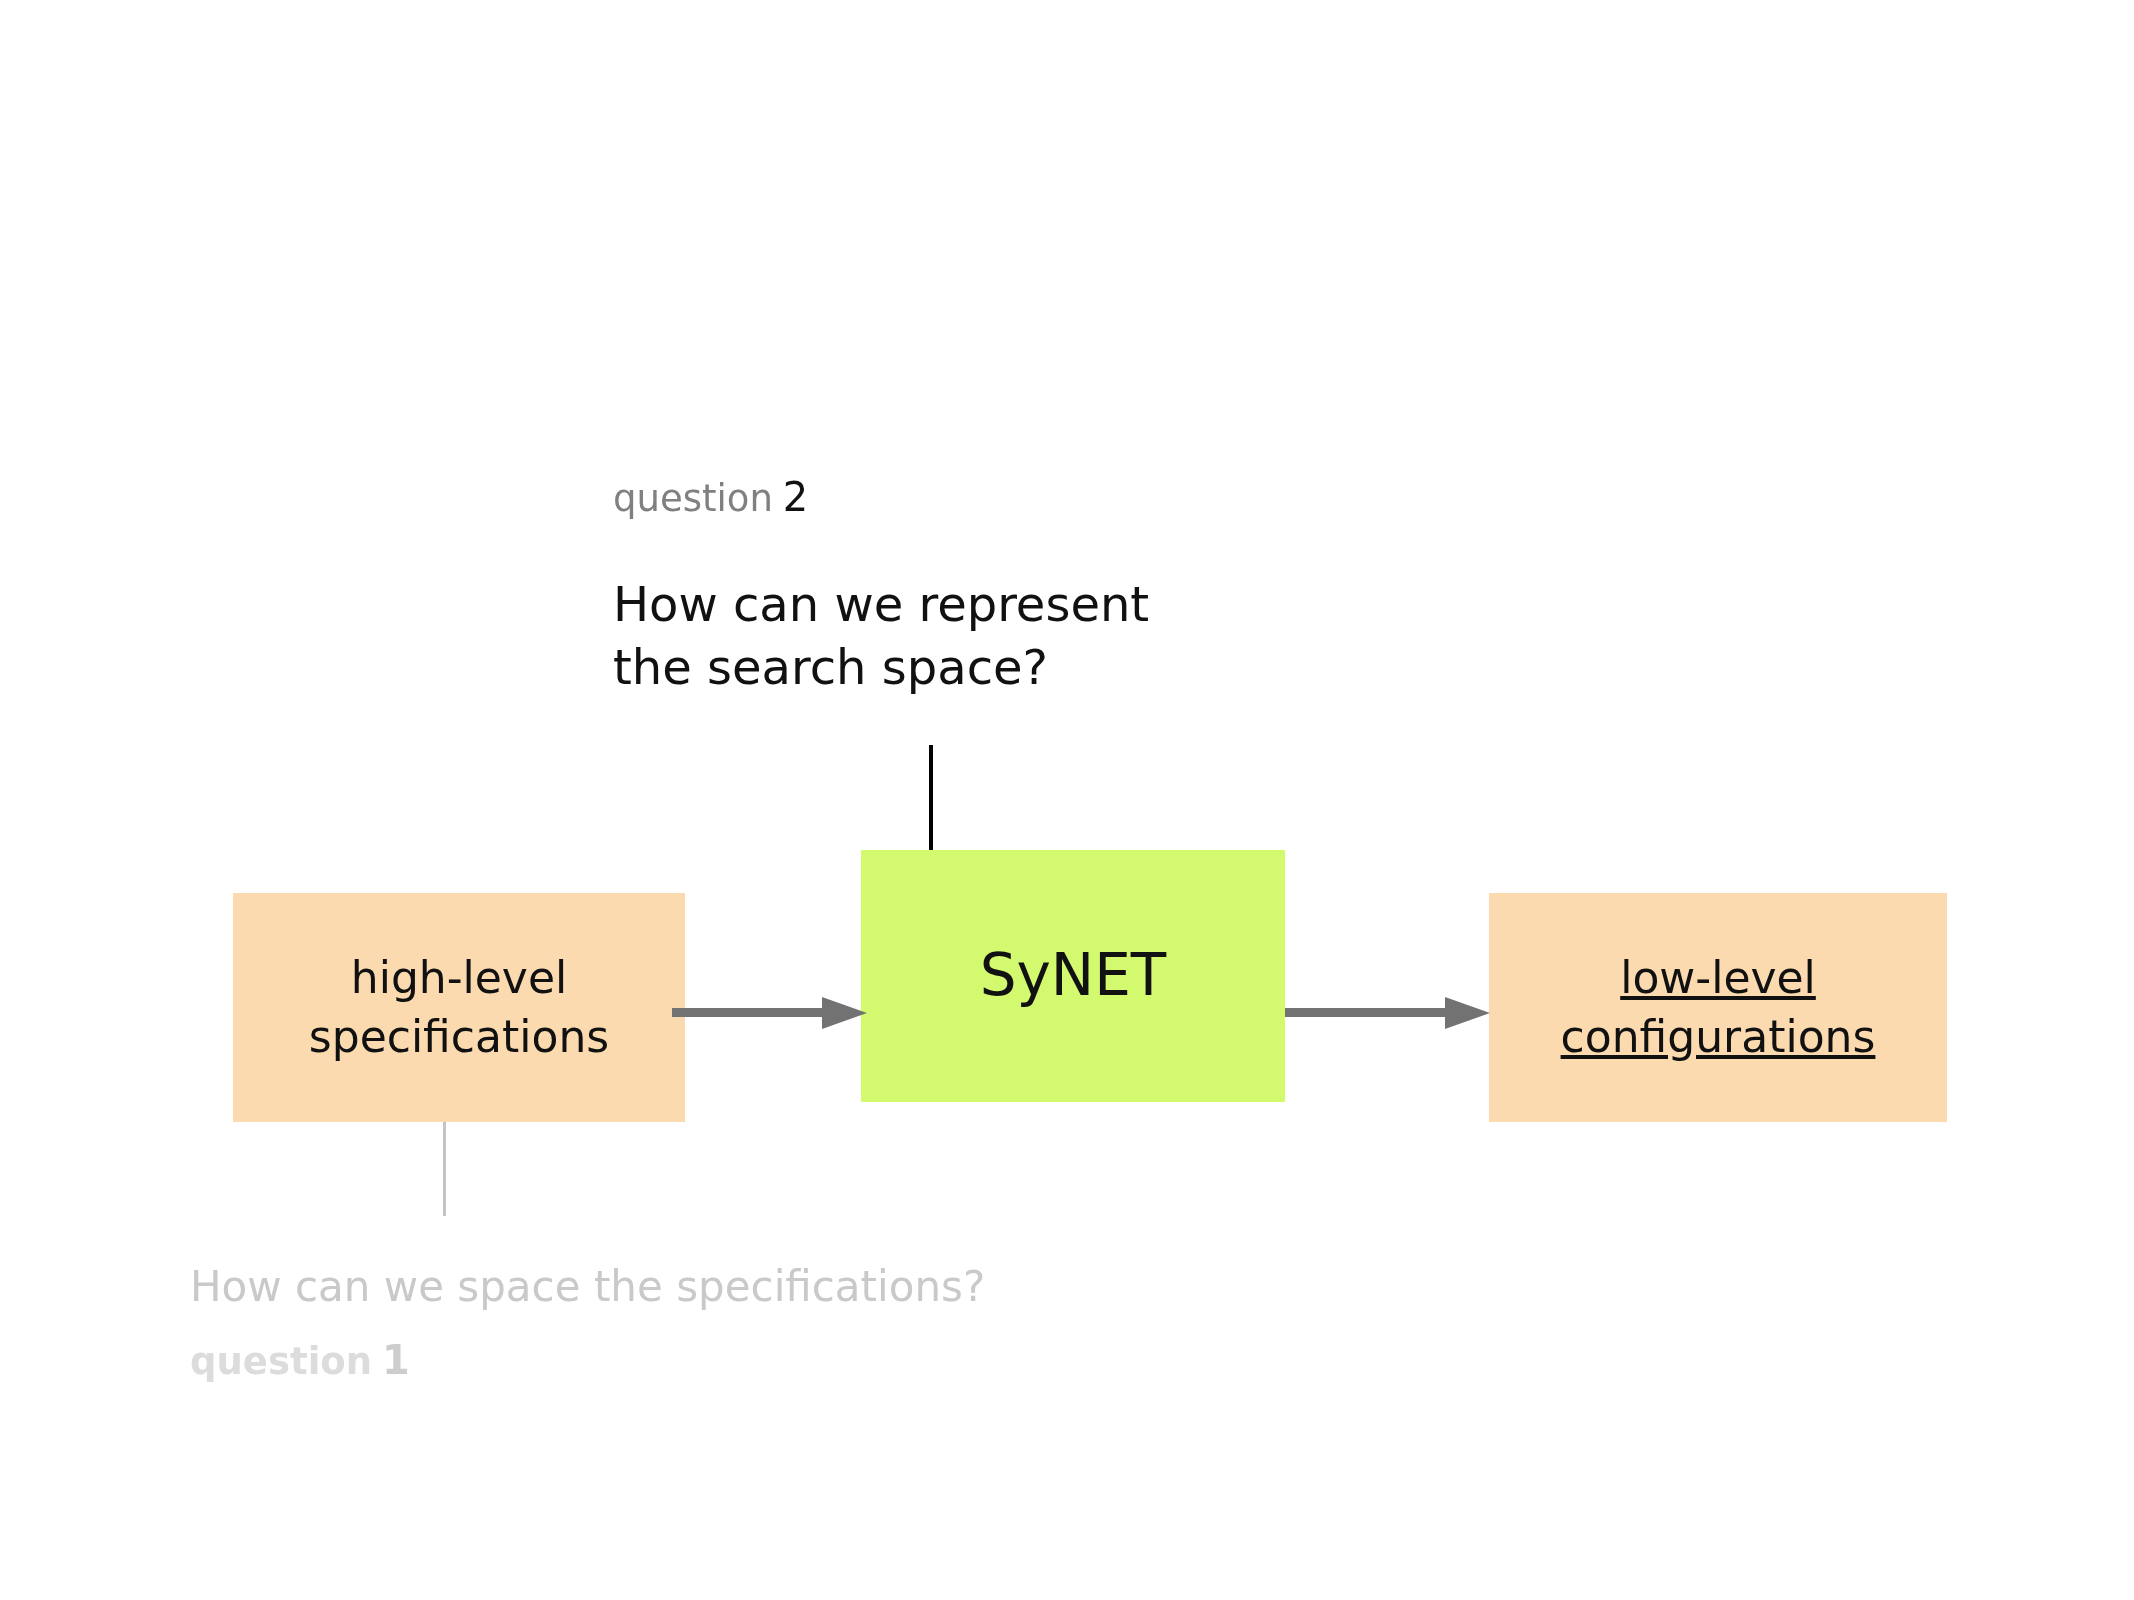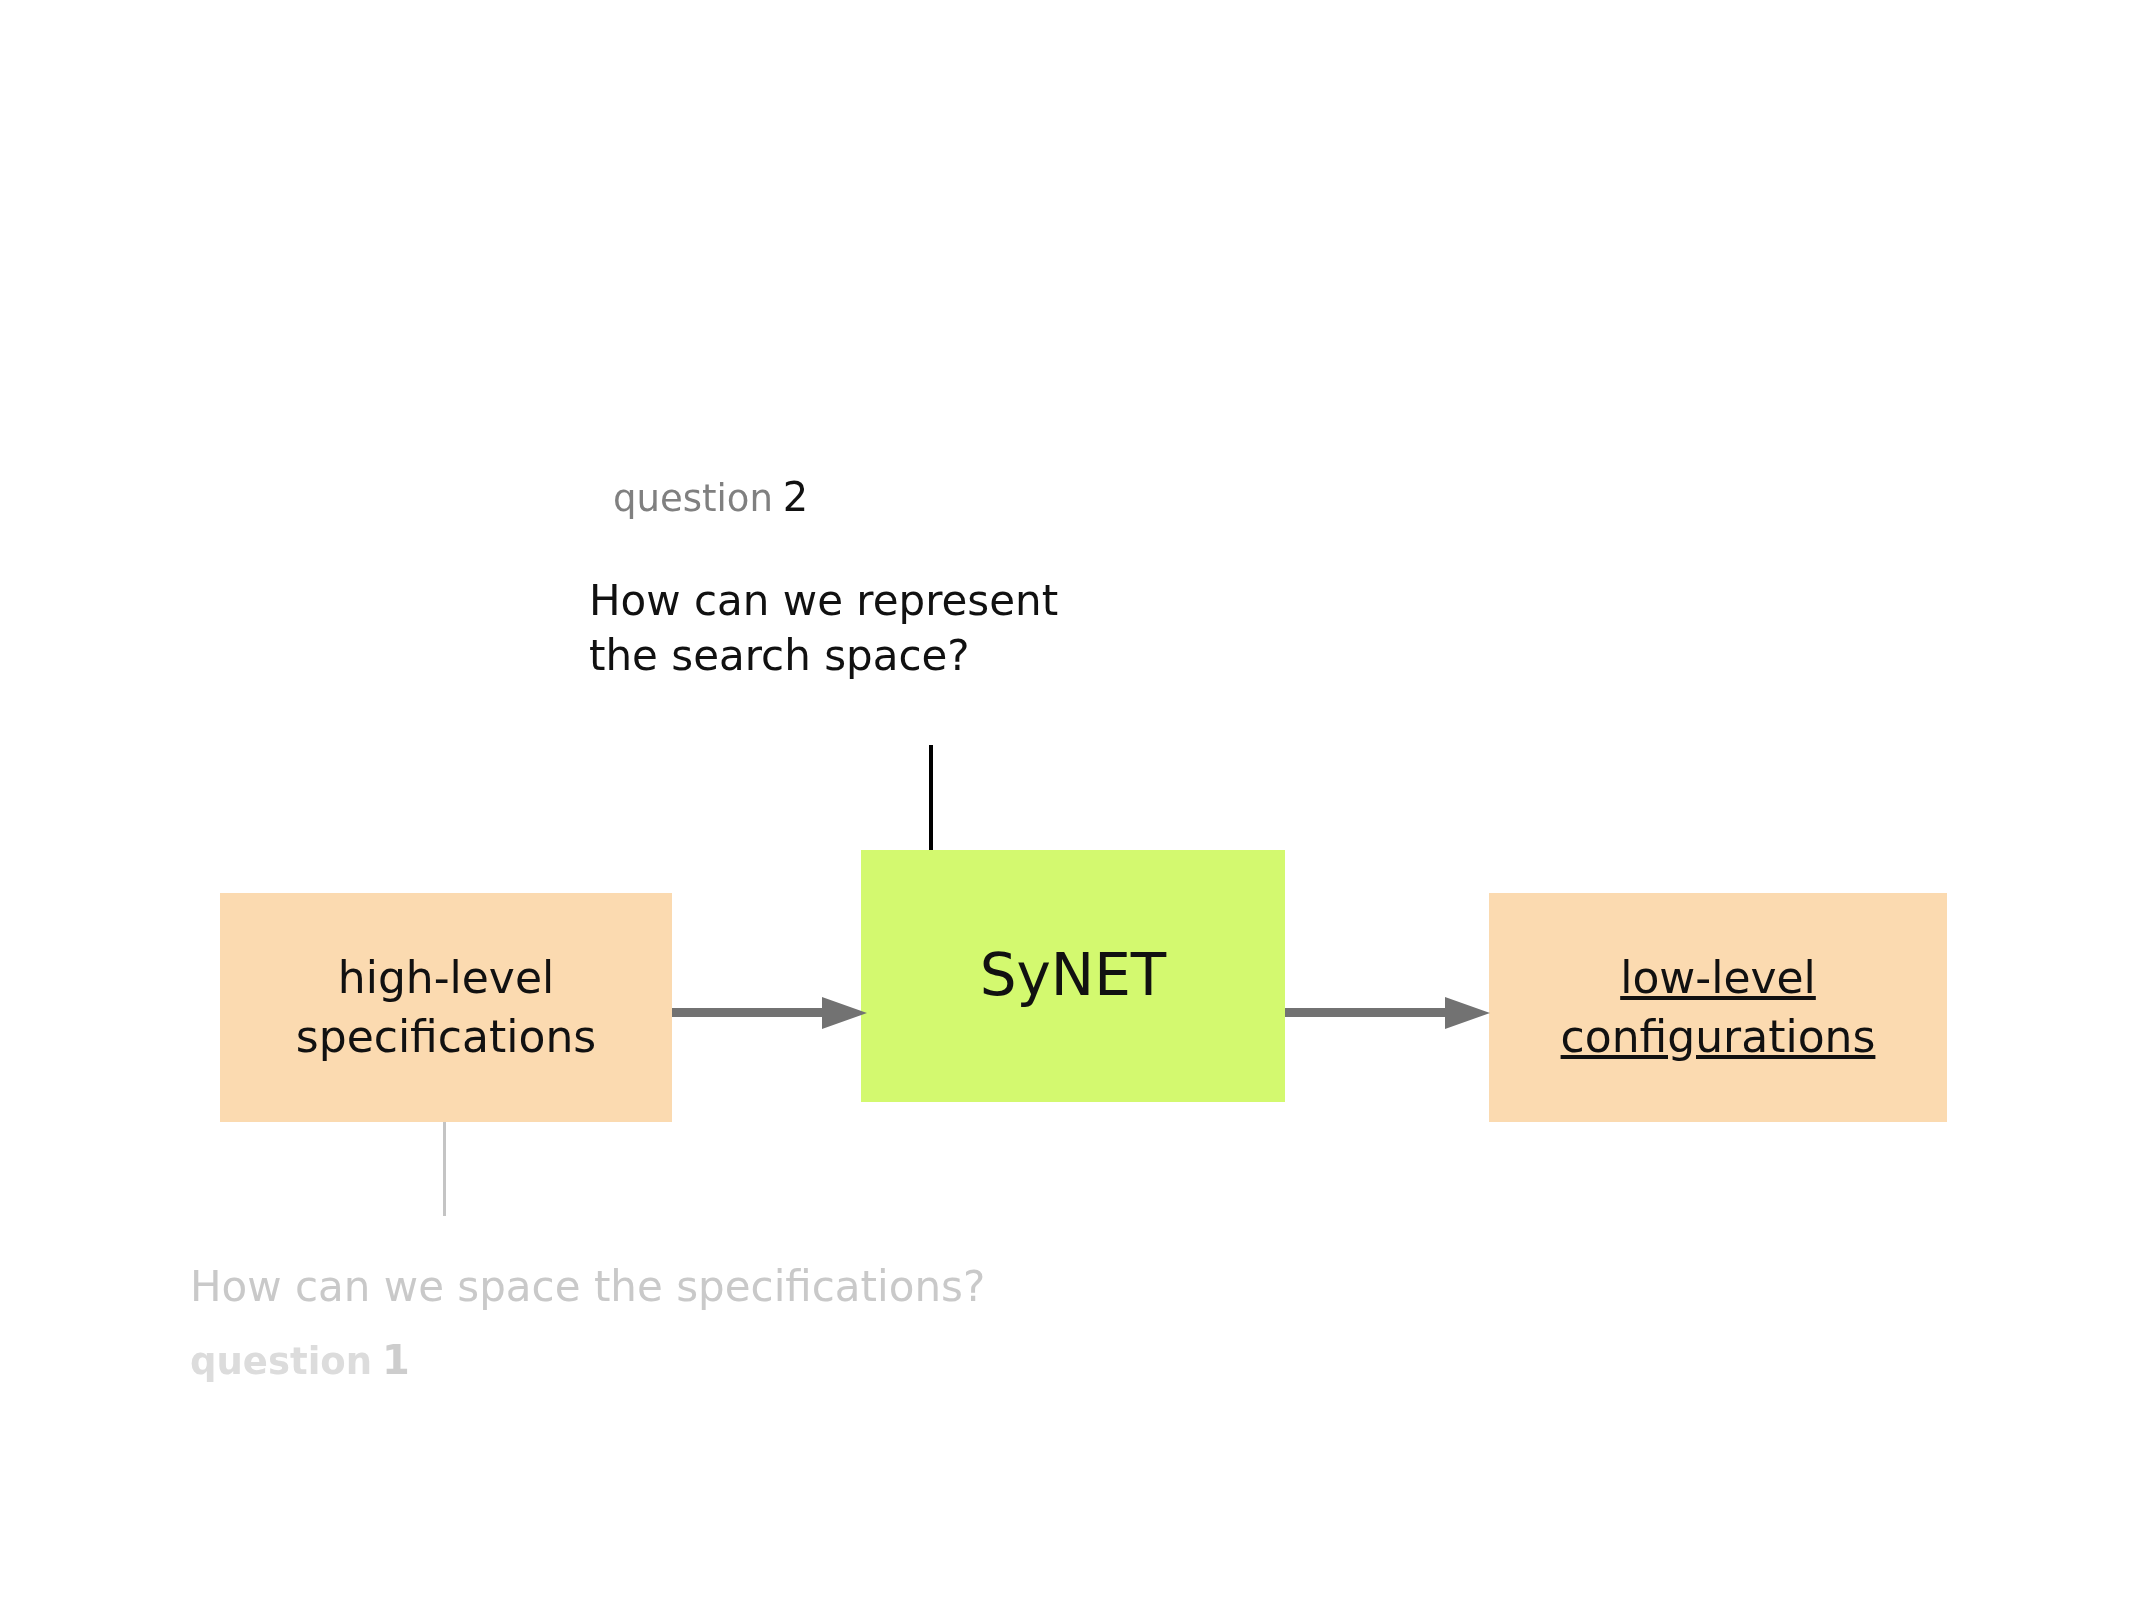--- a/index.html
+++ b/index.html
@@ -29,24 +29,24 @@
     white-space: nowrap;
     color: #808080;
   }
   .q2-label .num {
     color: #111111;
     font-size: 40px;
     margin-left: 10px;
   }
   .q2-text {
     position: absolute;
-    left: 589px;
+    left: 613px;
     top: 573px;
     width: 560px;
-    font-size: 42px;
+    font-size: 48px;
     line-height: 1.32;
     color: #111111;
   }
   .q2-text div { white-space: nowrap; }
 
   
   .q2-connector {
     position: absolute;
     left: 929px;
     top: 745px;
@@ -58,21 +58,21 @@
   
   .box {
     position: absolute;
     display: flex;
     align-items: center;
     justify-content: center;
     text-align: center;
     color: #111111;
   }
   .box-spec {
-    left: 220px;
+    left: 233px;
     top: 893px;
     width: 452px;
     height: 229px;
     background: #fbdab0;
     font-size: 44px;
     line-height: 1.32;
   }
   .box-synet {
     left: 861px;
     top: 850px;

